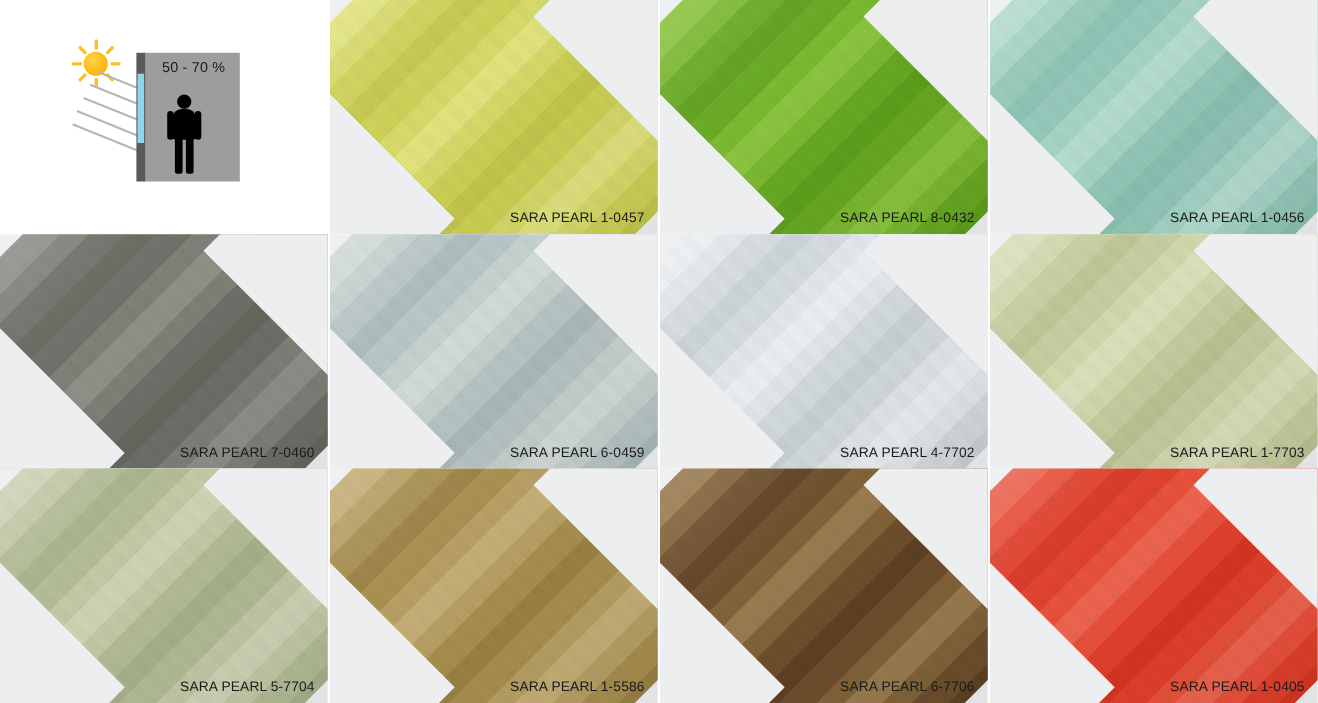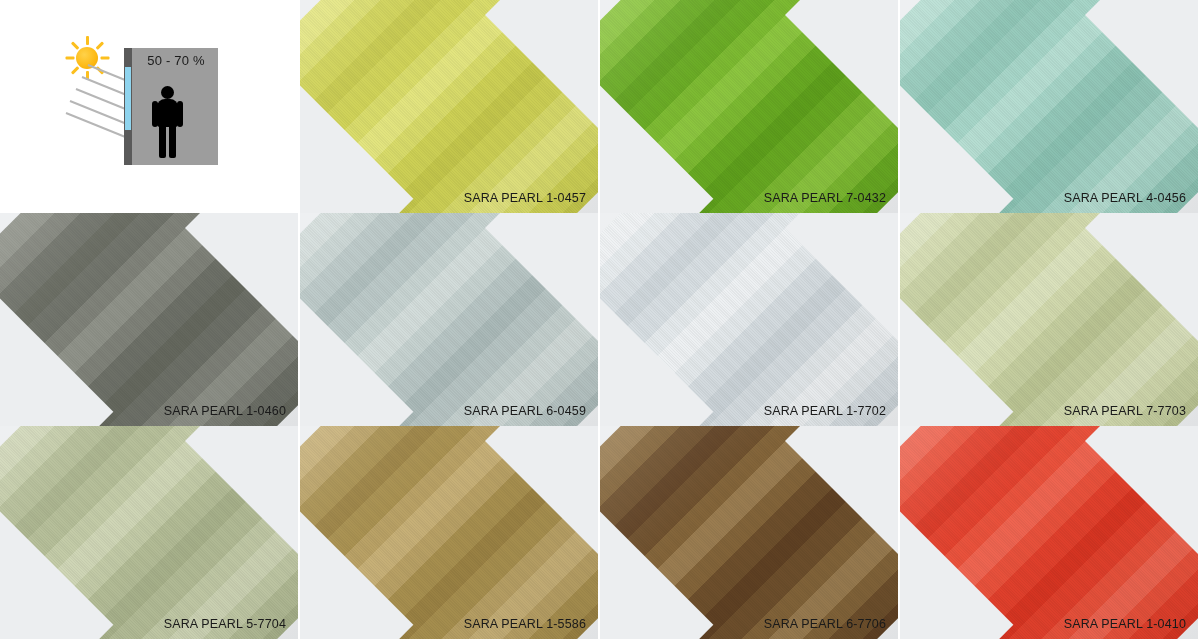--- a/index.html
+++ b/index.html
@@ -137,43 +137,43 @@
     </div>
   <div class="cell">
       <div class="swatch" style="background: rgb(236, 238, 240);">
         <div class="fabric" style="background: linear-gradient(rgb(140, 198, 63) 0%, rgb(140, 198, 63) 7.2%, rgb(124, 186, 49) 7.2%, rgb(124, 186, 49) 12.8%, rgb(104, 171, 34) 12.8%, rgb(104, 171, 34) 20%, rgb(95, 161, 28) 20%, rgb(95, 161, 28) 25.6%, rgb(104, 171, 34) 25.6%, rgb(104, 171, 34) 32.8%, rgb(124, 186, 49) 32.8%, rgb(124, 186, 49) 38.4%, rgb(140, 198, 63) 38.4%, rgb(140, 198, 63) 45.6%, rgb(124, 186, 49) 45.6%, rgb(124, 186, 49) 51.2%, rgb(104, 171, 34) 51.2%, rgb(104, 171, 34) 58.4%, rgb(95, 161, 28) 58.4%, rgb(95, 161, 28) 64%, rgb(104, 171, 34) 64%, rgb(104, 171, 34) 71.2%, rgb(124, 186, 49) 71.2%, rgb(124, 186, 49) 76.8%, rgb(140, 198, 63) 76.8%, rgb(140, 198, 63) 84%, rgb(124, 186, 49) 84%, rgb(124, 186, 49) 89.6%, rgb(104, 171, 34) 89.6%, rgb(104, 171, 34) 96.8%, rgb(95, 161, 28) 96.8%, rgb(95, 161, 28) 102.4%);">
           <div class="fab-weave"></div>
         </div>
         <div class="sheen"></div>
         <div class="corner-tl" style="background: rgb(236, 238, 240);"></div>
         <div class="corner-br" style="background: rgb(236, 238, 240);"></div>
       </div>
-      <div class="label">SARA PEARL 7-0432</div>
+      <div class="label">SARA PEARL 8-0432</div>
     </div>
   <div class="cell">
       <div class="swatch" style="background: rgb(236, 238, 240);">
         <div class="fabric" style="background: linear-gradient(rgb(182, 222, 210) 0%, rgb(182, 222, 210) 7.2%, rgb(166, 213, 200) 7.2%, rgb(166, 213, 200) 12.8%, rgb(148, 201, 186) 12.8%, rgb(148, 201, 186) 20%, rgb(139, 195, 179) 20%, rgb(139, 195, 179) 25.6%, rgb(148, 201, 186) 25.6%, rgb(148, 201, 186) 32.8%, rgb(166, 213, 200) 32.8%, rgb(166, 213, 200) 38.4%, rgb(182, 222, 210) 38.4%, rgb(182, 222, 210) 45.6%, rgb(166, 213, 200) 45.6%, rgb(166, 213, 200) 51.2%, rgb(148, 201, 186) 51.2%, rgb(148, 201, 186) 58.4%, rgb(139, 195, 179) 58.4%, rgb(139, 195, 179) 64%, rgb(148, 201, 186) 64%, rgb(148, 201, 186) 71.2%, rgb(166, 213, 200) 71.2%, rgb(166, 213, 200) 76.8%, rgb(182, 222, 210) 76.8%, rgb(182, 222, 210) 84%, rgb(166, 213, 200) 84%, rgb(166, 213, 200) 89.6%, rgb(148, 201, 186) 89.6%, rgb(148, 201, 186) 96.8%, rgb(139, 195, 179) 96.8%, rgb(139, 195, 179) 102.4%);">
           <div class="fab-weave"></div>
         </div>
         <div class="sheen"></div>
         <div class="corner-tl" style="background: rgb(236, 238, 240);"></div>
         <div class="corner-br" style="background: rgb(236, 238, 240);"></div>
       </div>
-      <div class="label">SARA PEARL 4-0456</div>
+      <div class="label">SARA PEARL 1-0456</div>
     </div>
   <div class="cell">
       <div class="swatch" style="background: rgb(236, 238, 240);">
         <div class="fabric" style="background: linear-gradient(rgb(143, 146, 137) 0%, rgb(143, 146, 137) 7.2%, rgb(127, 130, 121) 7.2%, rgb(127, 130, 121) 12.8%, rgb(110, 113, 104) 12.8%, rgb(110, 113, 104) 20%, rgb(102, 105, 95) 20%, rgb(102, 105, 95) 25.6%, rgb(110, 113, 104) 25.6%, rgb(110, 113, 104) 32.8%, rgb(127, 130, 121) 32.8%, rgb(127, 130, 121) 38.4%, rgb(143, 146, 137) 38.4%, rgb(143, 146, 137) 45.6%, rgb(127, 130, 121) 45.6%, rgb(127, 130, 121) 51.2%, rgb(110, 113, 104) 51.2%, rgb(110, 113, 104) 58.4%, rgb(102, 105, 95) 58.4%, rgb(102, 105, 95) 64%, rgb(110, 113, 104) 64%, rgb(110, 113, 104) 71.2%, rgb(127, 130, 121) 71.2%, rgb(127, 130, 121) 76.8%, rgb(143, 146, 137) 76.8%, rgb(143, 146, 137) 84%, rgb(127, 130, 121) 84%, rgb(127, 130, 121) 89.6%, rgb(110, 113, 104) 89.6%, rgb(110, 113, 104) 96.8%, rgb(102, 105, 95) 96.8%, rgb(102, 105, 95) 102.4%);">
           <div class="fab-weave"></div>
         </div>
         <div class="sheen"></div>
         <div class="corner-tl" style="background: rgb(236, 238, 240);"></div>
         <div class="corner-br" style="background: rgb(236, 238, 240);"></div>
       </div>
-      <div class="label">SARA PEARL 1-0460</div>
+      <div class="label">SARA PEARL 7-0460</div>
     </div>
   <div class="cell">
       <div class="swatch" style="background: rgb(236, 238, 240);">
         <div class="fabric" style="background: linear-gradient(rgb(211, 221, 219) 0%, rgb(211, 221, 219) 7.2%, rgb(199, 211, 209) 7.2%, rgb(199, 211, 209) 12.8%, rgb(185, 199, 198) 12.8%, rgb(185, 199, 198) 20%, rgb(173, 188, 187) 20%, rgb(173, 188, 187) 25.6%, rgb(185, 199, 198) 25.6%, rgb(185, 199, 198) 32.8%, rgb(199, 211, 209) 32.8%, rgb(199, 211, 209) 38.4%, rgb(211, 221, 219) 38.4%, rgb(211, 221, 219) 45.6%, rgb(199, 211, 209) 45.6%, rgb(199, 211, 209) 51.2%, rgb(185, 199, 198) 51.2%, rgb(185, 199, 198) 58.4%, rgb(173, 188, 187) 58.4%, rgb(173, 188, 187) 64%, rgb(185, 199, 198) 64%, rgb(185, 199, 198) 71.2%, rgb(199, 211, 209) 71.2%, rgb(199, 211, 209) 76.8%, rgb(211, 221, 219) 76.8%, rgb(211, 221, 219) 84%, rgb(199, 211, 209) 84%, rgb(199, 211, 209) 89.6%, rgb(185, 199, 198) 89.6%, rgb(185, 199, 198) 96.8%, rgb(173, 188, 187) 96.8%, rgb(173, 188, 187) 102.4%);">
           <div class="fab-weave"></div>
         </div>
         <div class="sheen"></div>
         <div class="corner-tl" style="background: rgb(236, 238, 240);"></div>
         <div class="corner-br" style="background: rgb(236, 238, 240);"></div>
       </div>
@@ -181,32 +181,32 @@
     </div>
   <div class="cell">
       <div class="swatch" style="background: rgb(236, 238, 240);">
         <div class="fabric" style="background: linear-gradient(rgb(238, 241, 243) 0%, rgb(238, 241, 243) 7.2%, rgb(228, 233, 236) 7.2%, rgb(228, 233, 236) 12.8%, rgb(214, 221, 225) 12.8%, rgb(214, 221, 225) 20%, rgb(204, 212, 217) 20%, rgb(204, 212, 217) 25.6%, rgb(214, 221, 225) 25.6%, rgb(214, 221, 225) 32.8%, rgb(228, 233, 236) 32.8%, rgb(228, 233, 236) 38.4%, rgb(238, 241, 243) 38.4%, rgb(238, 241, 243) 45.6%, rgb(228, 233, 236) 45.6%, rgb(228, 233, 236) 51.2%, rgb(214, 221, 225) 51.2%, rgb(214, 221, 225) 58.4%, rgb(204, 212, 217) 58.4%, rgb(204, 212, 217) 64%, rgb(214, 221, 225) 64%, rgb(214, 221, 225) 71.2%, rgb(228, 233, 236) 71.2%, rgb(228, 233, 236) 76.8%, rgb(238, 241, 243) 76.8%, rgb(238, 241, 243) 84%, rgb(228, 233, 236) 84%, rgb(228, 233, 236) 89.6%, rgb(214, 221, 225) 89.6%, rgb(214, 221, 225) 96.8%, rgb(204, 212, 217) 96.8%, rgb(204, 212, 217) 102.4%);">
           <div class="fab-weave"></div>
         </div>
         <div class="sheen"></div>
         <div class="corner-tl" style="background: rgb(236, 238, 240);"></div>
         <div class="corner-br" style="background: rgb(236, 238, 240);"></div>
       </div>
-      <div class="label">SARA PEARL 1-7702</div>
+      <div class="label">SARA PEARL 4-7702</div>
     </div>
   <div class="cell">
       <div class="swatch" style="background: rgb(236, 238, 240);">
         <div class="fabric" style="background: linear-gradient(rgb(219, 226, 189) 0%, rgb(219, 226, 189) 7.2%, rgb(210, 218, 174) 7.2%, rgb(210, 218, 174) 12.8%, rgb(198, 207, 160) 12.8%, rgb(198, 207, 160) 20%, rgb(188, 198, 148) 20%, rgb(188, 198, 148) 25.6%, rgb(198, 207, 160) 25.6%, rgb(198, 207, 160) 32.8%, rgb(210, 218, 174) 32.8%, rgb(210, 218, 174) 38.4%, rgb(219, 226, 189) 38.4%, rgb(219, 226, 189) 45.6%, rgb(210, 218, 174) 45.6%, rgb(210, 218, 174) 51.2%, rgb(198, 207, 160) 51.2%, rgb(198, 207, 160) 58.4%, rgb(188, 198, 148) 58.4%, rgb(188, 198, 148) 64%, rgb(198, 207, 160) 64%, rgb(198, 207, 160) 71.2%, rgb(210, 218, 174) 71.2%, rgb(210, 218, 174) 76.8%, rgb(219, 226, 189) 76.8%, rgb(219, 226, 189) 84%, rgb(210, 218, 174) 84%, rgb(210, 218, 174) 89.6%, rgb(198, 207, 160) 89.6%, rgb(198, 207, 160) 96.8%, rgb(188, 198, 148) 96.8%, rgb(188, 198, 148) 102.4%);">
           <div class="fab-weave"></div>
         </div>
         <div class="sheen"></div>
         <div class="corner-tl" style="background: rgb(236, 238, 240);"></div>
         <div class="corner-br" style="background: rgb(236, 238, 240);"></div>
       </div>
-      <div class="label">SARA PEARL 7-7703</div>
+      <div class="label">SARA PEARL 1-7703</div>
     </div>
   <div class="cell">
       <div class="swatch" style="background: rgb(236, 238, 240);">
         <div class="fabric" style="background: linear-gradient(rgb(207, 214, 182) 0%, rgb(207, 214, 182) 7.2%, rgb(195, 203, 167) 7.2%, rgb(195, 203, 167) 12.8%, rgb(180, 189, 151) 12.8%, rgb(180, 189, 151) 20%, rgb(169, 179, 140) 20%, rgb(169, 179, 140) 25.6%, rgb(180, 189, 151) 25.6%, rgb(180, 189, 151) 32.8%, rgb(195, 203, 167) 32.8%, rgb(195, 203, 167) 38.4%, rgb(207, 214, 182) 38.4%, rgb(207, 214, 182) 45.6%, rgb(195, 203, 167) 45.6%, rgb(195, 203, 167) 51.2%, rgb(180, 189, 151) 51.2%, rgb(180, 189, 151) 58.4%, rgb(169, 179, 140) 58.4%, rgb(169, 179, 140) 64%, rgb(180, 189, 151) 64%, rgb(180, 189, 151) 71.2%, rgb(195, 203, 167) 71.2%, rgb(195, 203, 167) 76.8%, rgb(207, 214, 182) 76.8%, rgb(207, 214, 182) 84%, rgb(195, 203, 167) 84%, rgb(195, 203, 167) 89.6%, rgb(180, 189, 151) 89.6%, rgb(180, 189, 151) 96.8%, rgb(169, 179, 140) 96.8%, rgb(169, 179, 140) 102.4%);">
           <div class="fab-weave"></div>
         </div>
         <div class="sheen"></div>
         <div class="corner-tl" style="background: rgb(236, 238, 240);"></div>
         <div class="corner-br" style="background: rgb(236, 238, 240);"></div>
       </div>
@@ -236,15 +236,15 @@
     </div>
   <div class="cell">
       <div class="swatch" style="background: rgb(236, 238, 240);">
         <div class="fabric" style="background: linear-gradient(rgb(239, 100, 80) 0%, rgb(239, 100, 80) 7.2%, rgb(233, 81, 59) 7.2%, rgb(233, 81, 59) 12.8%, rgb(226, 64, 44) 12.8%, rgb(226, 64, 44) 20%, rgb(217, 53, 34) 20%, rgb(217, 53, 34) 25.6%, rgb(226, 64, 44) 25.6%, rgb(226, 64, 44) 32.8%, rgb(233, 81, 59) 32.8%, rgb(233, 81, 59) 38.4%, rgb(239, 100, 80) 38.4%, rgb(239, 100, 80) 45.6%, rgb(233, 81, 59) 45.6%, rgb(233, 81, 59) 51.2%, rgb(226, 64, 44) 51.2%, rgb(226, 64, 44) 58.4%, rgb(217, 53, 34) 58.4%, rgb(217, 53, 34) 64%, rgb(226, 64, 44) 64%, rgb(226, 64, 44) 71.2%, rgb(233, 81, 59) 71.2%, rgb(233, 81, 59) 76.8%, rgb(239, 100, 80) 76.8%, rgb(239, 100, 80) 84%, rgb(233, 81, 59) 84%, rgb(233, 81, 59) 89.6%, rgb(226, 64, 44) 89.6%, rgb(226, 64, 44) 96.8%, rgb(217, 53, 34) 96.8%, rgb(217, 53, 34) 102.4%);">
           <div class="fab-weave"></div>
         </div>
         <div class="sheen"></div>
         <div class="corner-tl" style="background: rgb(236, 238, 240);"></div>
         <div class="corner-br" style="background: rgb(236, 238, 240);"></div>
       </div>
-      <div class="label">SARA PEARL 1-0410</div>
+      <div class="label">SARA PEARL 1-0405</div>
     </div>
 </div>
 
 </body></html>

